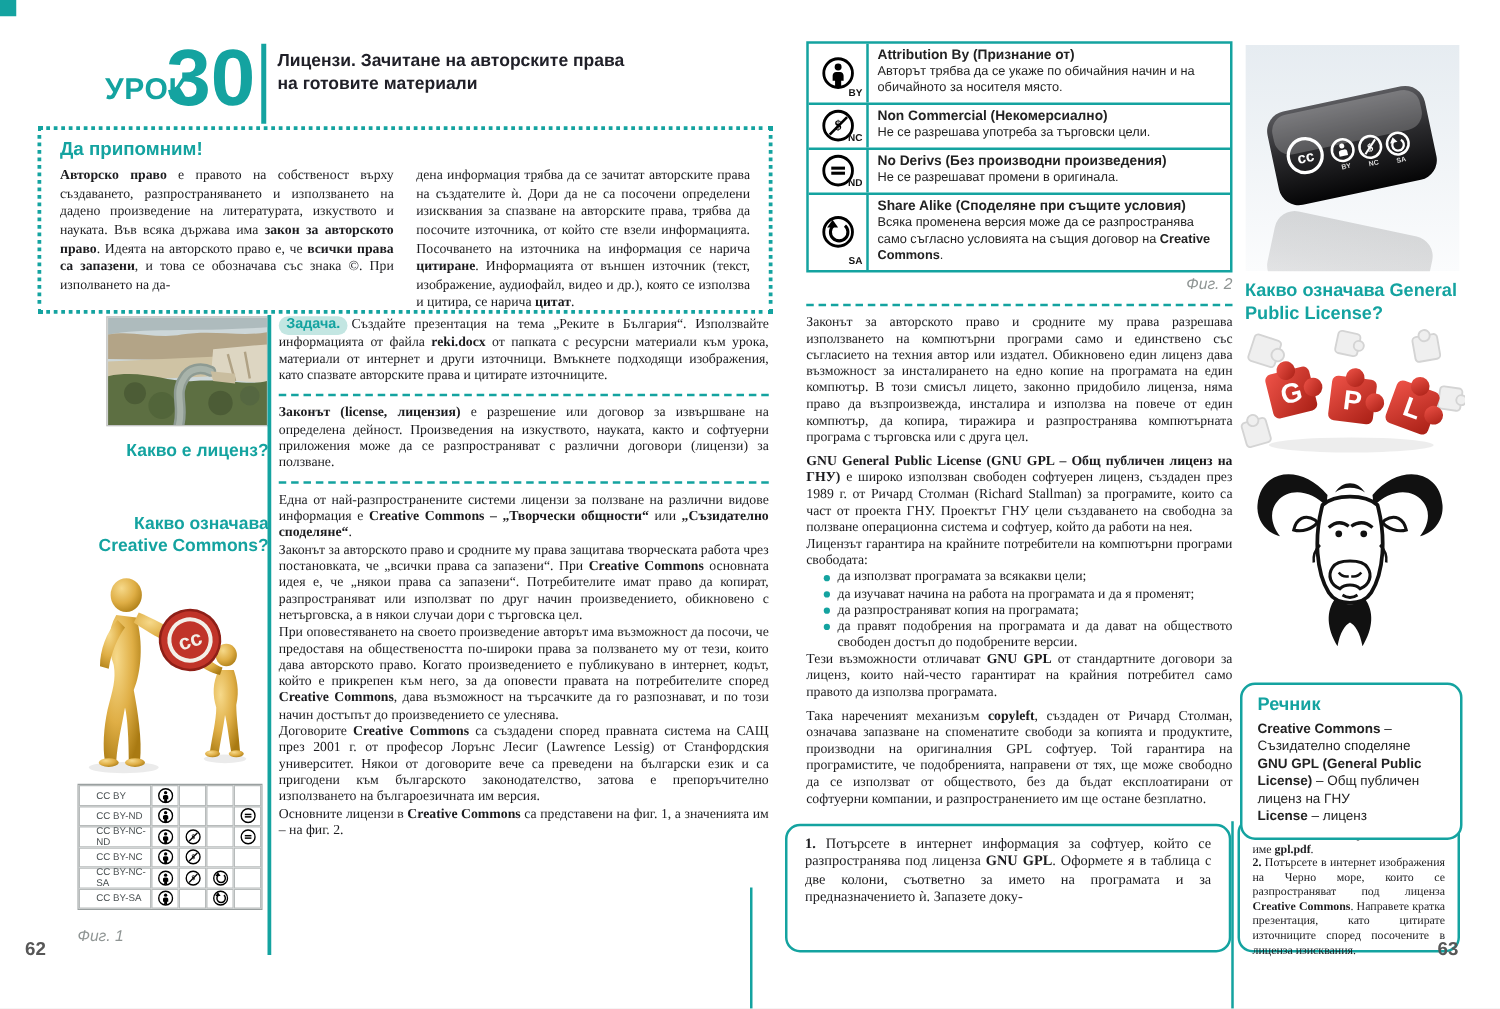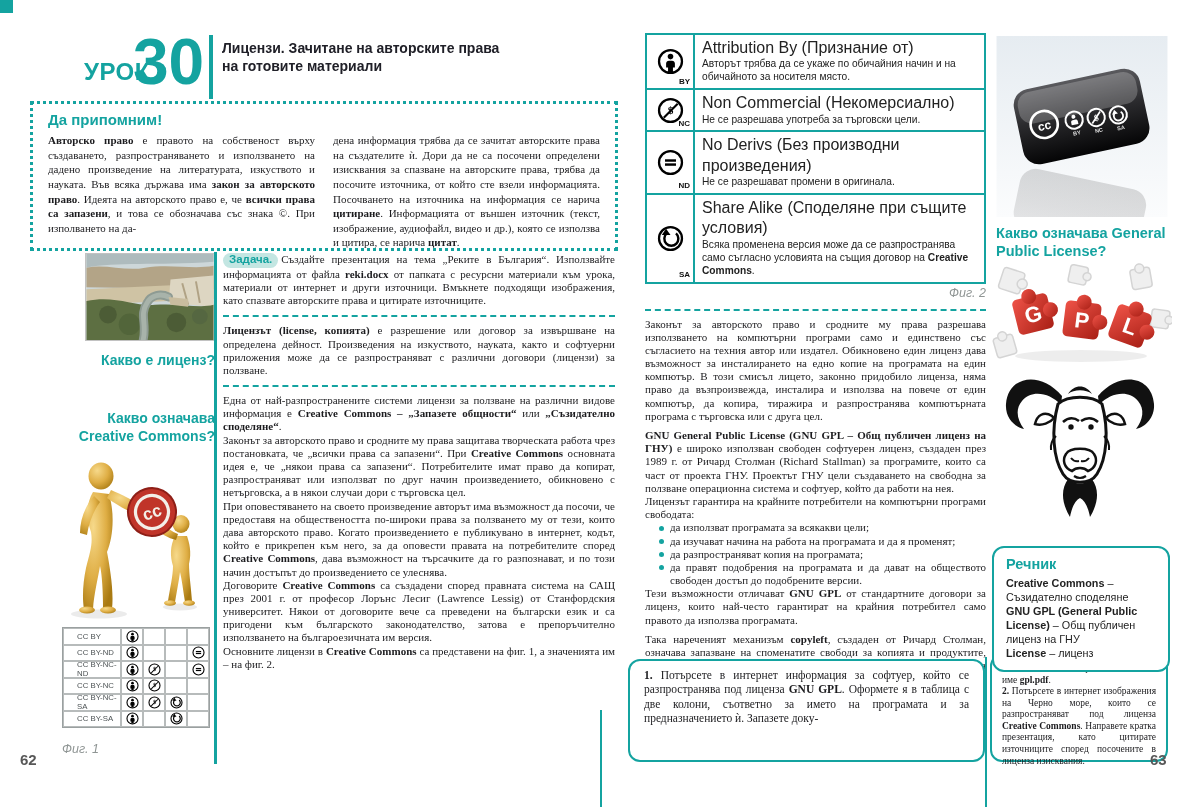--- a/index.html
+++ b/index.html
@@ -50,21 +50,21 @@
     padding:0px 6px 1px 6px;border-radius:8px;margin-right:3px;
   }
 
   
   .f2-table{border:2.5px solid var(--accent);background:#fff;}
   .f2-row{display:flex;border-top:2px solid var(--accent);}
   .f2-row:first-child{border-top:none;}
   .f2-iconcell{width:46px;flex:none;border-right:2px solid var(--accent);display:flex;align-items:center;justify-content:center;position:relative;padding:3px 0;}
   .f2-sub{position:absolute;right:3px;bottom:2px;font-family:"Liberation Sans",sans-serif;font-weight:bold;font-size:8px;color:#111;}
   .f2-txt{flex:1;padding:3px 7px 4px 7px;font-family:"Liberation Sans",sans-serif;font-size:10.2px;line-height:1.27;color:#222;}
-  .f2-title{font-weight:normal;font-size:16px;}
+  .f2-title{font-weight:bold;font-size:11px;}
 
   
   .col63{width:341px;font-size:11px;line-height:1.2;}
   .col63 p{margin:0;}
   .gap6{height:6px;}
   .blt{display:flex;gap:6px;margin-left:14px;}
   .blt .dot{width:5px;height:5px;border-radius:50%;background:var(--accent);margin-top:4.5px;flex:none;}
 
   
   .rbox{border:2.5px solid var(--accent);border-radius:12px;box-sizing:border-box;background:#fff;}
@@ -259,23 +259,23 @@
       </div>
       <div class="f1-cell"></div>
     </div>
   <div class="abs fig-caption" style="left:62px;top:742px;">Фиг. 1</div>
 
   <div class="abs vrule" style="left:214px;top:252px;width:2.5px;height:512px;"></div>
 
   <div class="abs col62 serif" style="left:223px;top:253px;">
     <p class="jtext"><span class="task-pill">Задача.</span><span>Създайте презентация на тема „Реките в България“. Използвайте информацията от файла <b>reki.docx</b> от папката с ресурсни материали към урока, материали от интернет и други източници. Вмъкнете подходящи изображения, като спазвате авторските права и цитирате източниците.</span></p>
     <div class="dash-sep"></div>
-    <p class="jtext"><b>Лицензът (license, копията)</b> е разрешение или договор за извършване на определена дейност. Произведения на изкуството, науката, както и софтуерни приложения може да се разпространяват с различни договори (лицензи) за ползване.</p>
+    <p class="jtext"><b>Законът (license, лицензия)</b> е разрешение или договор за извършване на определена дейност. Произведения на изкуството, науката, както и софтуерни приложения може да се разпространяват с различни договори (лицензи) за ползване.</p>
     <div class="dash-sep"></div>
-    <p class="jtext">Една от най-разпространените системи лицензи за ползване на различни видове информация е <b>Creative Commons – „Запазете общности“</b> или <b>„Съзидателно споделяне“</b>.</p>
+    <p class="jtext">Една от най-разпространените системи лицензи за ползване на различни видове информация е <b>Creative Commons – „Творчески общности“</b> или <b>„Съзидателно споделяне“</b>.</p>
     <p class="jtext">Законът за авторското право и сродните му права защитава творческата работа чрез постановката, че „всички права са запазени“. При <b>Creative Commons</b> основната идея е, че „някои права са запазени“. Потребителите имат право да копират, разпространяват или използват по друг начин произведението, обикновено с нетърговска, а в някои случаи дори с търговска цел.</p>
     <p class="jtext">При оповестяването на своето произведение авторът има възможност да посочи, че предоставя на обществеността по-широки права за ползването му от тези, които дава авторското право. Когато произведението е публикувано в интернет, кодът, който е прикрепен към него, за да оповести правата на потребителите според <b>Creative Commons</b>, дава възможност на търсачките да го разпознават, и по този начин достъпът до произведението се улеснява.</p>
     <p class="jtext">Договорите <b>Creative Commons</b> са създадени според правната система на САЩ през 2001 г. от професор Лорънс Лесиг (Lawrence Lessig) от Станфордския университет. Някои от договорите вече са преведени на български език и са пригодени към българското законодателство, затова е препоръчително използването на българоезичната им версия.</p>
     <p class="jtext">Основните лицензи в <b>Creative Commons</b> са представени на фиг. 1, а значенията им – на фиг. 2.</p>
   </div>
 
   <div class="abs col63 serif" style="left:645px;top:33px;">
     <div class="f2-table">
         <div class="f2-row">
           <div class="f2-iconcell">

